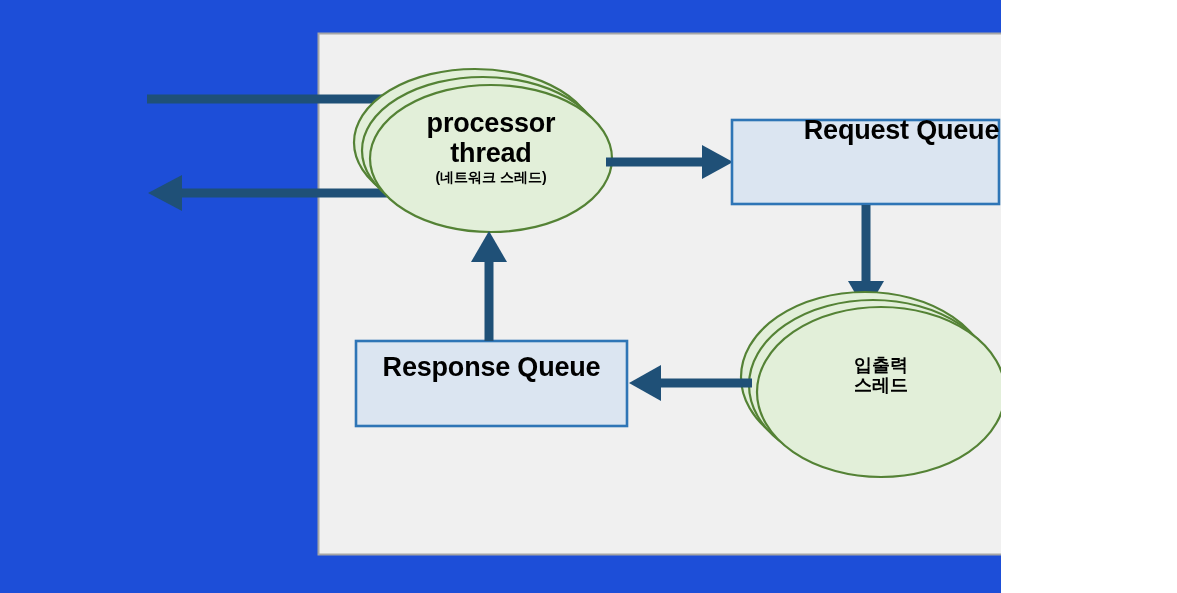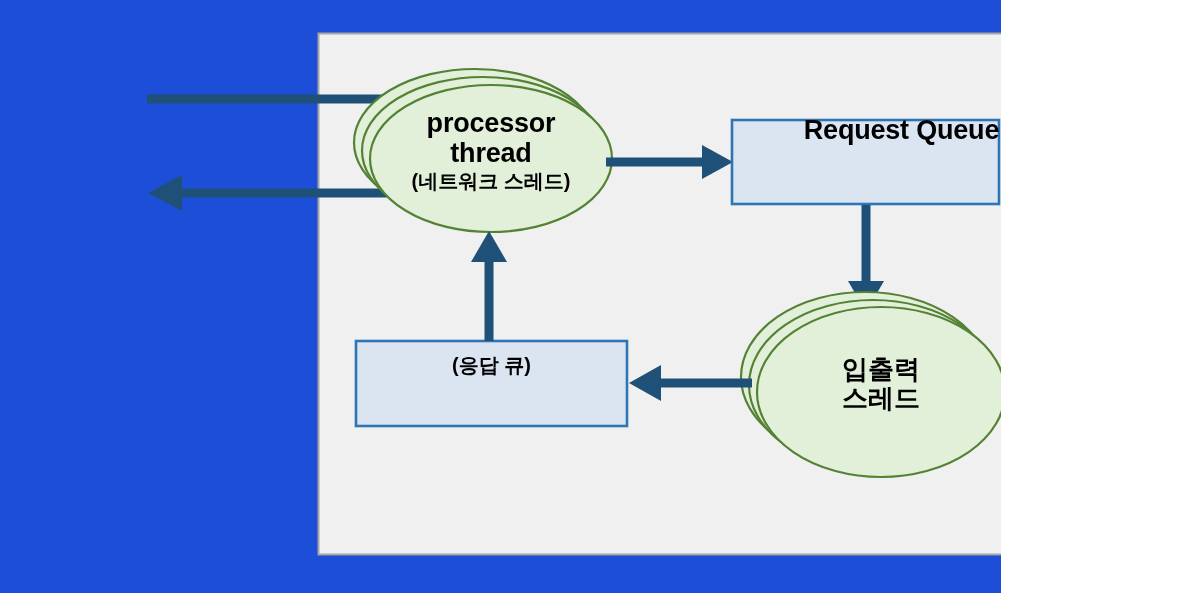--- a/index.html
+++ b/index.html
@@ -33,26 +33,26 @@
     pointer-events: none;
     user-select: none;
   }
   .title-en {
     font-size: 27px;
     font-weight: 600;
     letter-spacing: -0.2px;
     white-space: pre-line;
   }
   .title-ko-big {
-    font-size: 26px;
+    font-size: 18px;
     font-weight: 700;
     white-space: pre-line;
   }
   .subtitle-ko {
-    font-size: 20px;
+    font-size: 14px;
     font-weight: 700;
     margin-top: 2px;
   }
   
   #label-processor-thread {
     left: 370px;
     top: 108px;
     width: 242px;
   }
   #label-request-queue {
@@ -137,16 +137,16 @@
   <div class="node-label" id="label-request-queue">
     <div class="title-en">Request Queue</div>
   </div>
 
   <div class="node-label" id="label-io-thread">
     <div class="title-ko-big">입출력
 스레드</div>
   </div>
 
   <div class="node-label" id="label-response-queue">
-    <div class="subtitle-ko">(응답 큐)</div>
+    <div class="title-en">Response Queue</div>
   </div>
 
 </div>
 
 </body></html>

